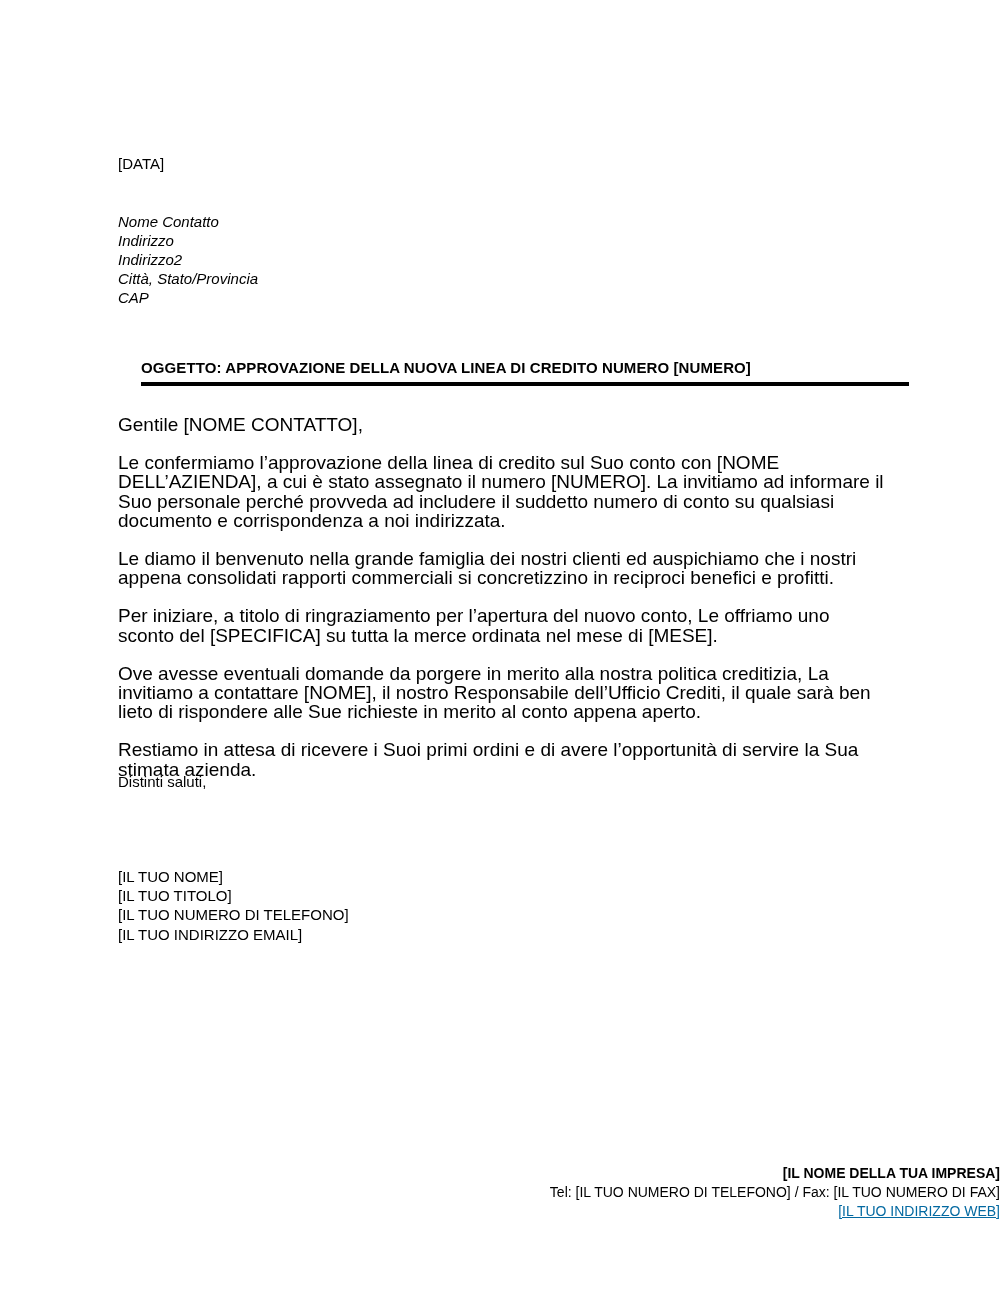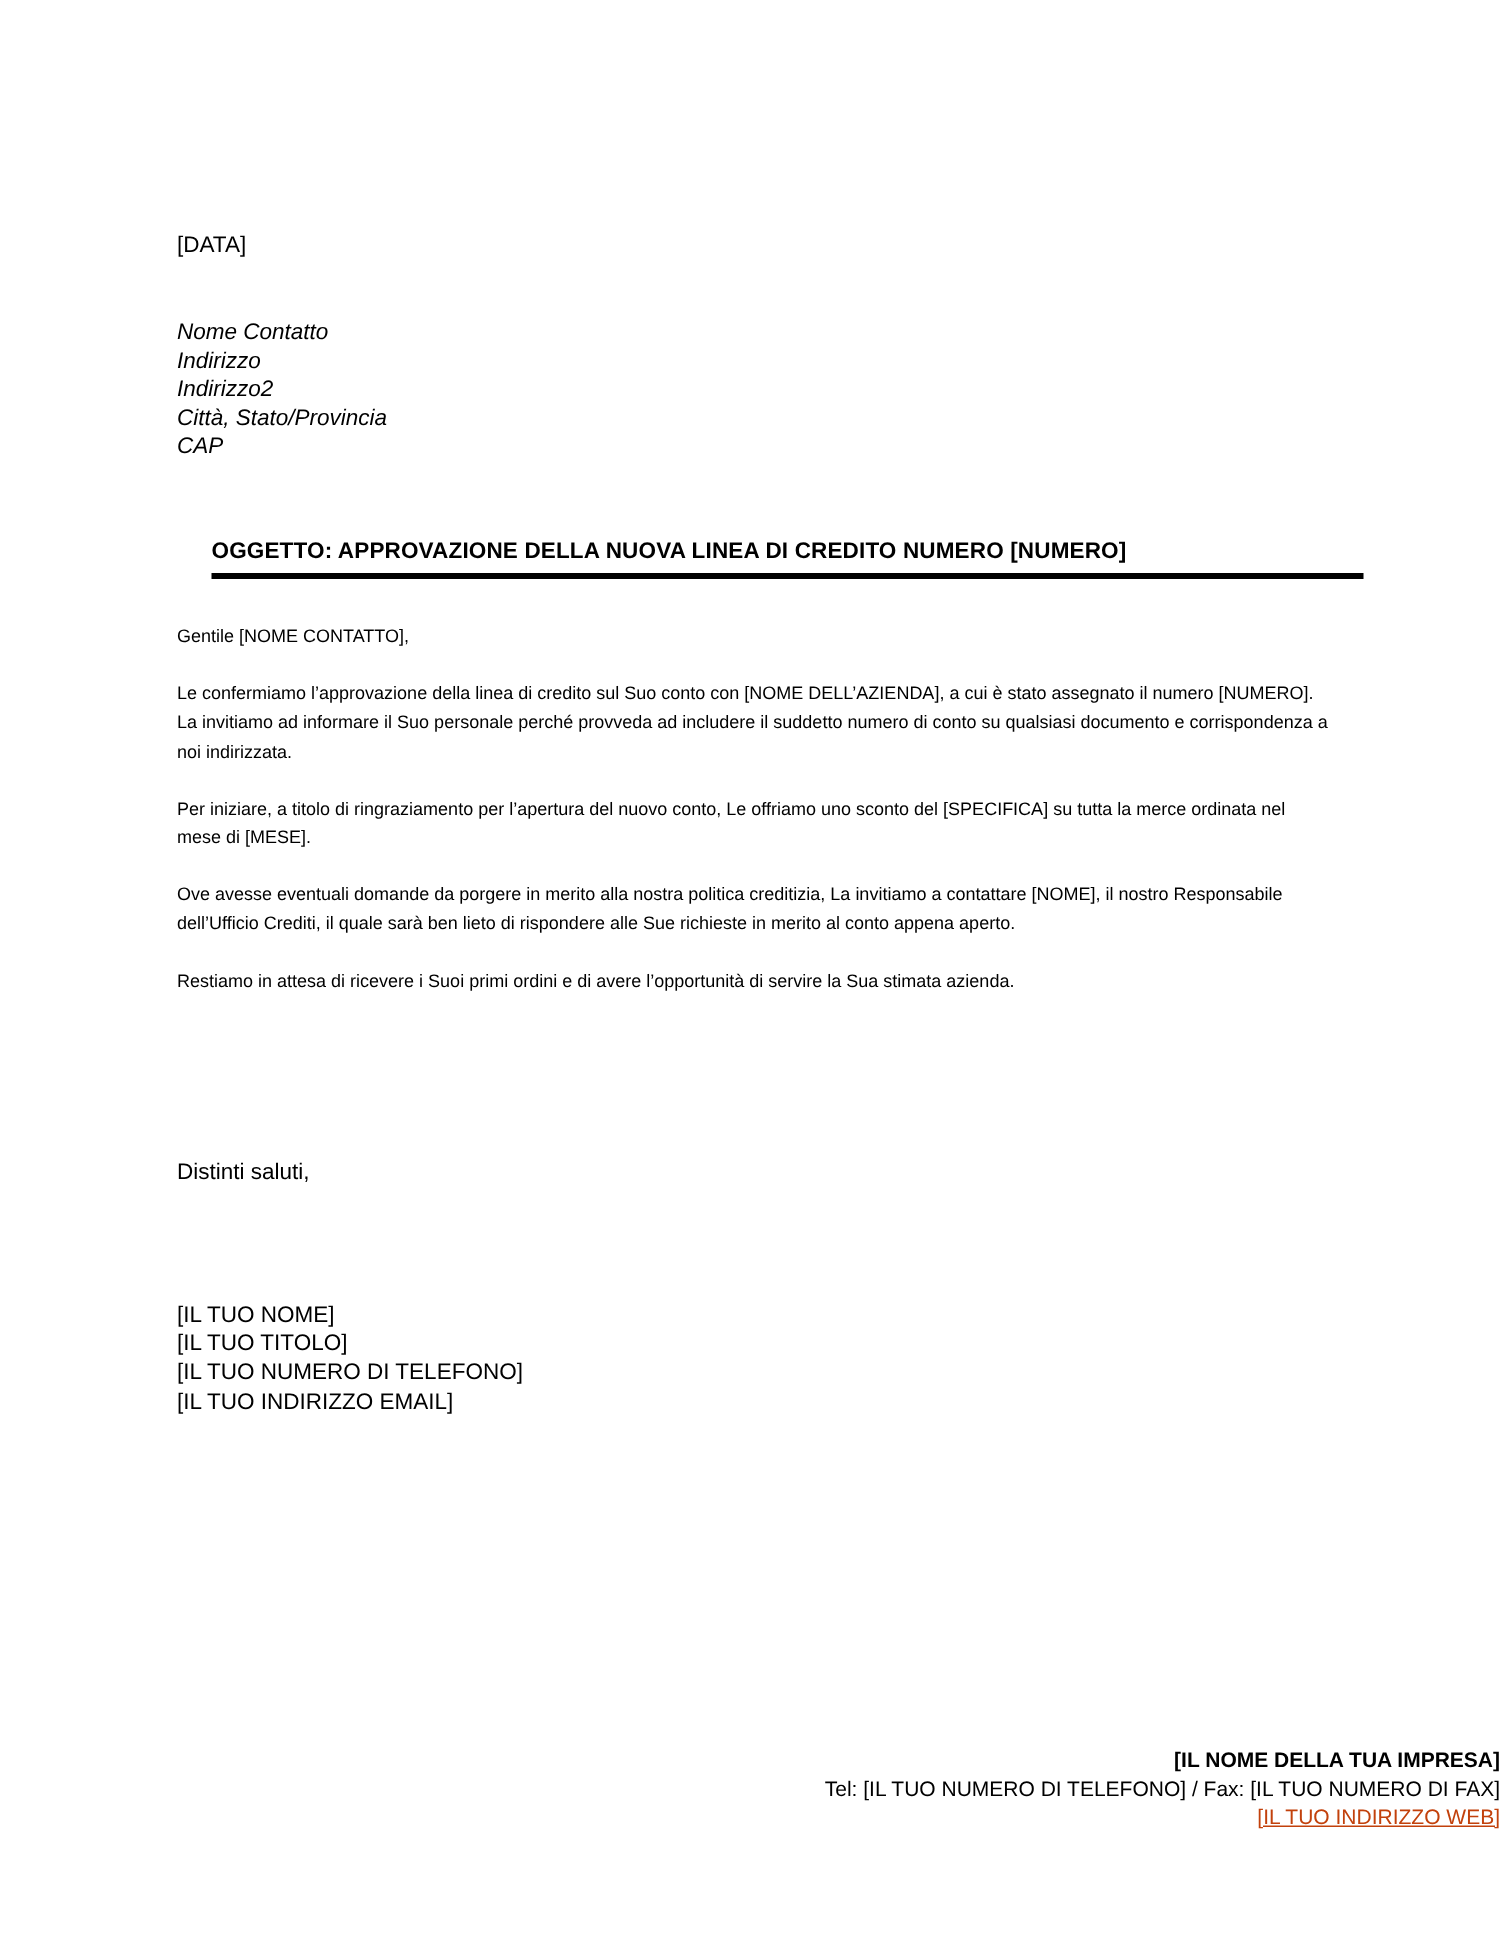--- a/index.html
+++ b/index.html
@@ -63,21 +63,21 @@
     margin-top: 5px;
     width: 768px;
     height: 4px;
     background: #000000;
   }
   .body-block {
     position: absolute;
     top: 415px;
     left: 0;
     width: 768px;
-    font-size: 12px;
+    font-size: 19px;
     line-height: 19.2px;
   }
   .body-block p {
     margin: 0 0 19px 0;
     text-align: left;
   }
   .salutation {
     margin-bottom: 19px;
   }
   .closing {
@@ -103,21 +103,21 @@
     left: 0;
     width: 1000px;
     text-align: right;
     font-size: 14px;
     line-height: 19px;
   }
   .footer .company {
     font-weight: bold;
   }
   .footer .weblink {
-    color: #c2410c;
+    color: #0369a1;
     text-decoration: underline;
   }
 </style>
 </head>
 <body>
 
 <div class="page">
   <div class="content">
 
     <div class="date-line">[DATA]</div>
@@ -131,20 +131,21 @@
     </div>
 
     <div class="subject-block">
       <div class="subject-text">OGGETTO: APPROVAZIONE DELLA NUOVA LINEA DI CREDITO NUMERO [NUMERO]</div>
       <div class="subject-rule"></div>
     </div>
 
     <div class="body-block">
       <p class="salutation">Gentile [NOME CONTATTO],</p>
       <p>Le confermiamo l’approvazione della linea di credito sul Suo conto con [NOME DELL’AZIENDA], a cui è stato assegnato il numero [NUMERO]. La invitiamo ad informare il Suo personale perché provveda ad includere il suddetto numero di conto su qualsiasi documento e corrispondenza a noi indirizzata.</p>
+      <p>Le diamo il benvenuto nella grande famiglia dei nostri clienti ed auspichiamo che i nostri appena consolidati rapporti commerciali si concretizzino in reciproci benefici e profitti.</p>
       <p>Per iniziare, a titolo di ringraziamento per l’apertura del nuovo conto, Le offriamo uno sconto del [SPECIFICA] su tutta la merce ordinata nel mese di [MESE].</p>
       <p>Ove avesse eventuali domande da porgere in merito alla nostra politica creditizia, La invitiamo a contattare [NOME], il nostro Responsabile dell’Ufficio Crediti, il quale sarà ben lieto di rispondere alle Sue richieste in merito al conto appena aperto.</p>
       <p>Restiamo in attesa di ricevere i Suoi primi ordini e di avere l’opportunità di servire la Sua stimata azienda.</p>
     </div>
 
     <div class="closing">Distinti saluti,</div>
 
     <div class="signature">
       <div>[IL TUO NOME]</div>
       <div>[IL TUO TITOLO]</div>

